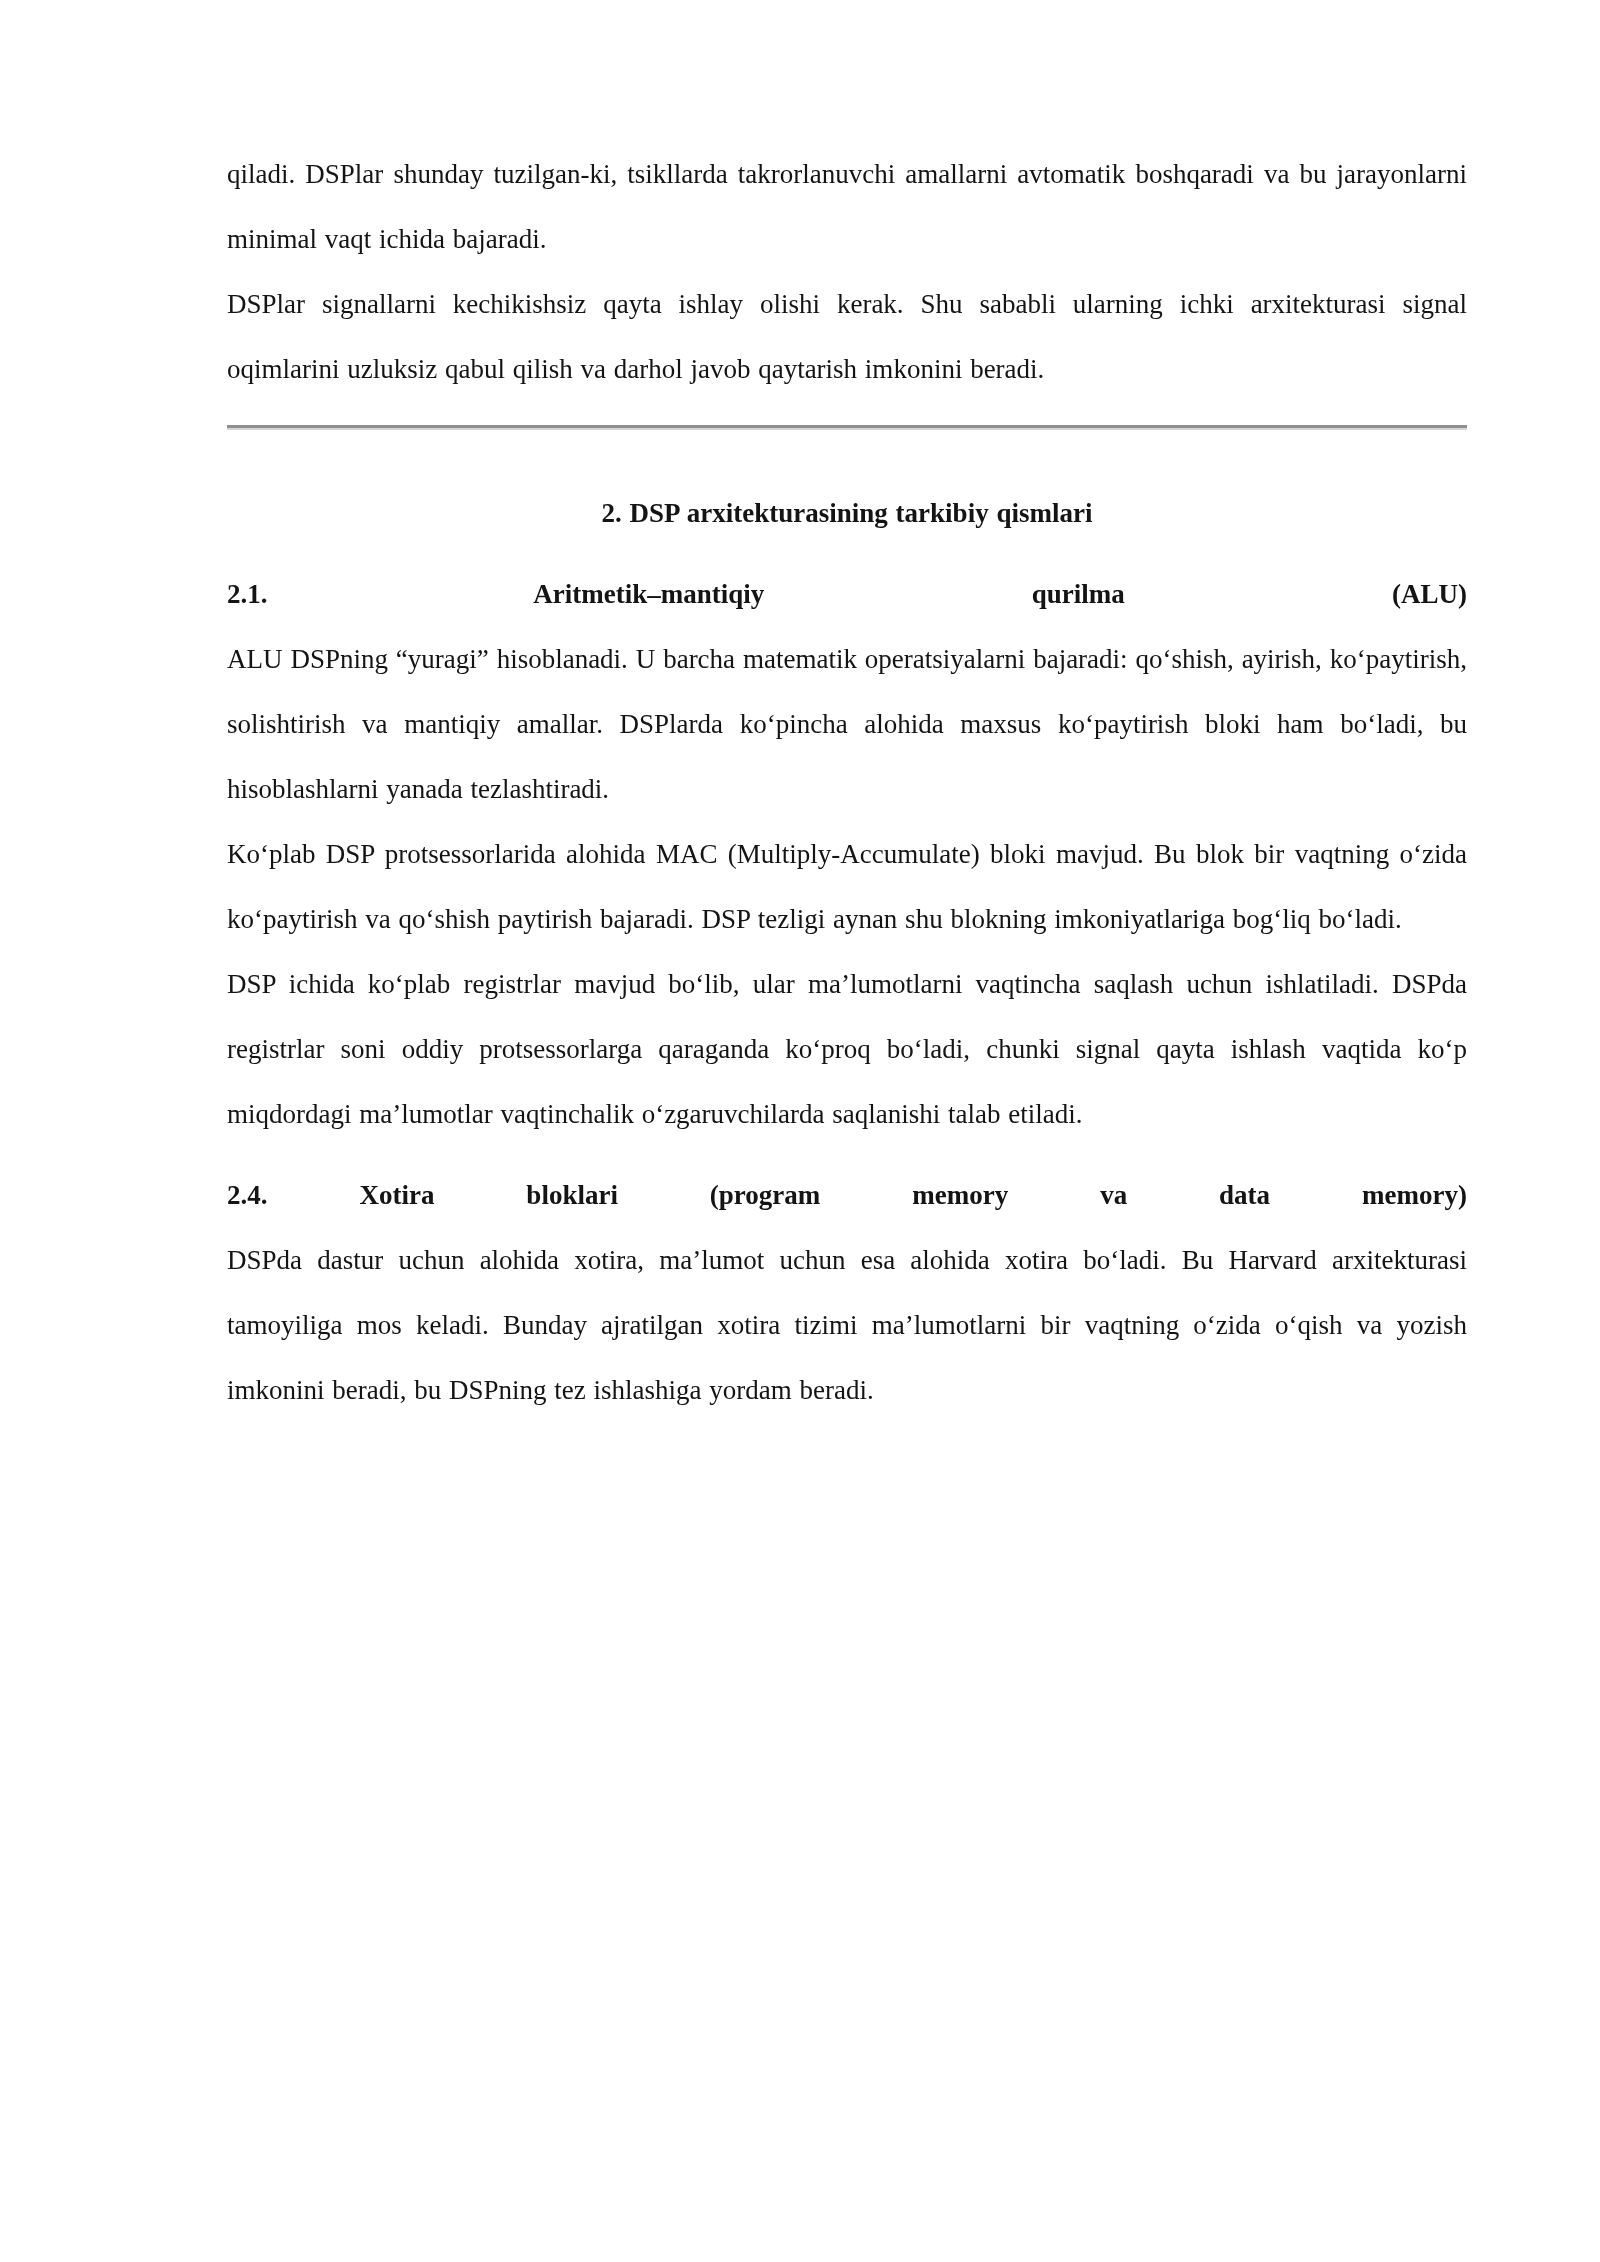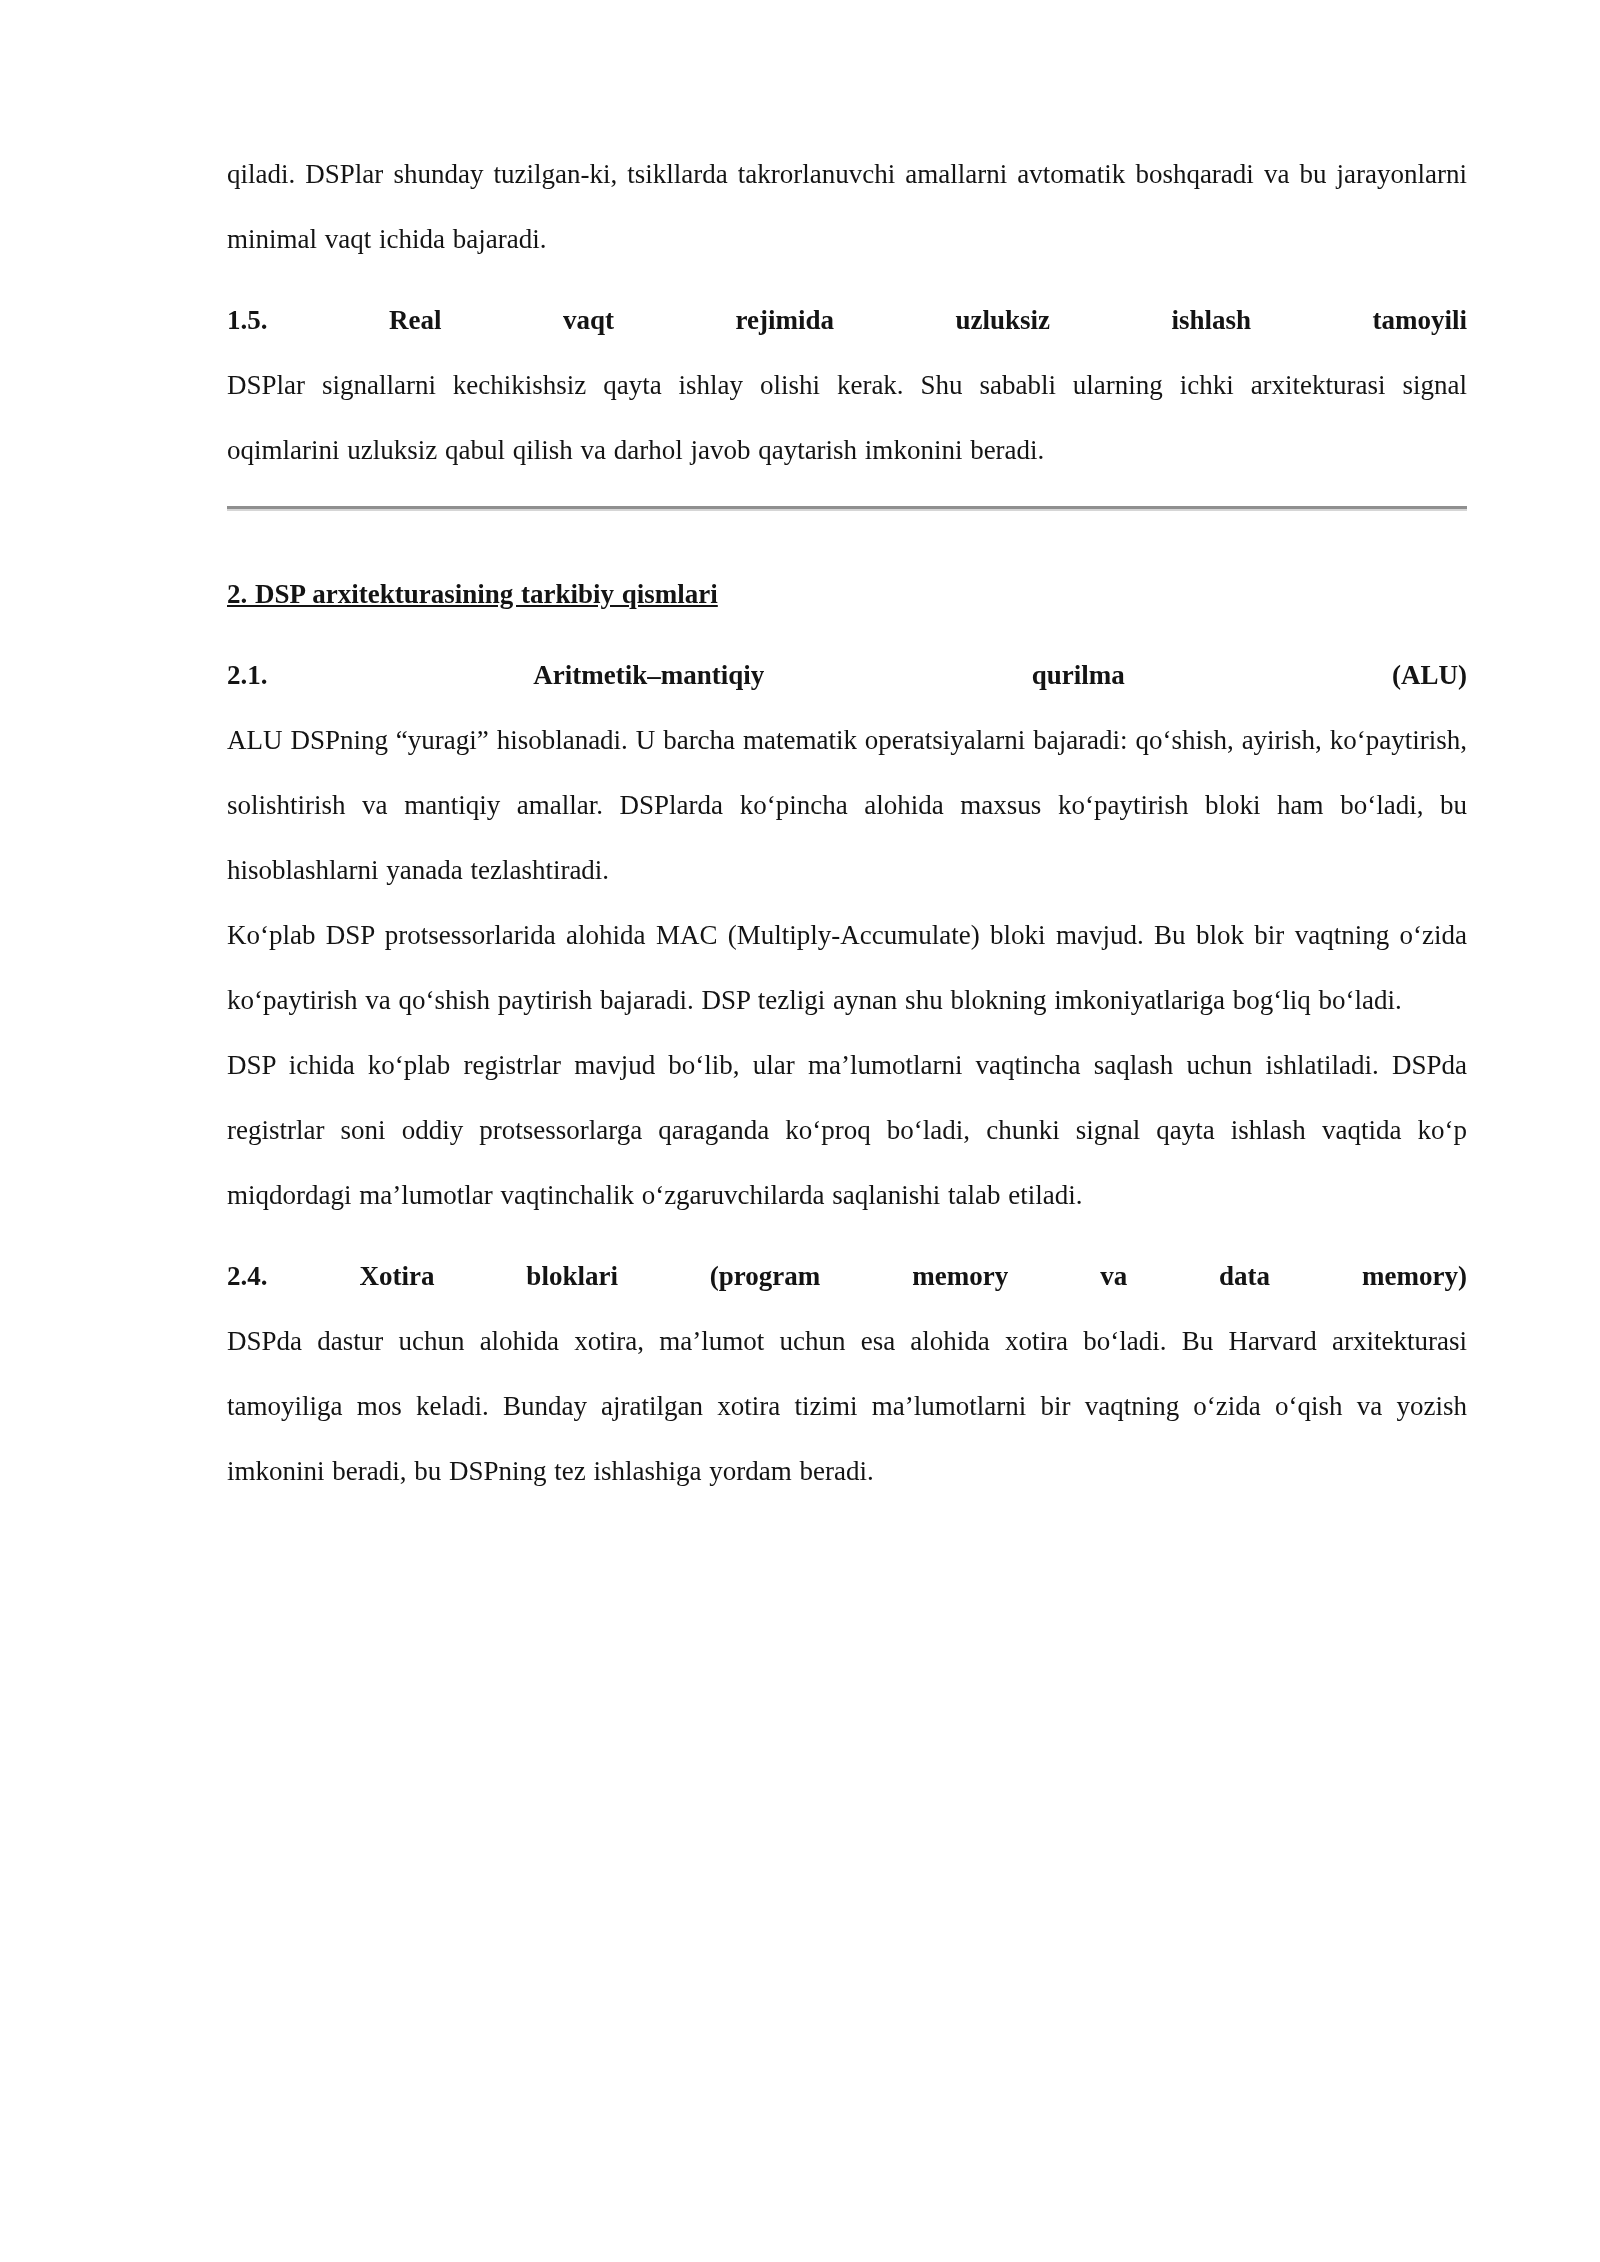--- a/index.html
+++ b/index.html
@@ -32,40 +32,38 @@
     text-align: justify;
   }
   .heading-justified {
     font-weight: bold;
     text-align: justify;
     text-align-last: justify;
     margin-top: 16px !important;
   }
   .heading-left {
     font-weight: bold;
-    text-align: left;
+    text-align: center;
     margin-top: 16px !important;
-    text-decoration: underline;
   }
   .divider {
     height: 3px;
     background: #8f8f8f;
     border-bottom: 2px solid #d6d6d6;
     margin-top: 23px;
     margin-bottom: 51px;
   }
 </style>
 </head>
 <body>
 
 <div class="page">
 
   <p class="body-para">qiladi. DSPlar shunday tuzilgan-ki, tsikllarda takrorlanuvchi amallarni avtomatik boshqaradi va bu jarayonlarni minimal vaqt ichida bajaradi.</p>
 
-  <h3 class="heading-justified">1.5. Real vaqt rejimida uzluksiz ishlash tamoyili</h3>
 
   <p class="body-para">DSPlar signallarni kechikishsiz qayta ishlay olishi kerak. Shu sababli ularning ichki arxitekturasi signal oqimlarini uzluksiz qabul qilish va darhol javob qaytarish imkonini beradi.</p>
 
   <div class="divider"></div>
 
   <h2 class="heading-left">2. DSP arxitekturasining tarkibiy qismlari</h2>
 
   <h3 class="heading-justified">2.1. Aritmetik–mantiqiy qurilma (ALU)</h3>
 
   <p class="body-para">ALU DSPning “yuragi” hisoblanadi. U barcha matematik operatsiyalarni bajaradi: qo‘shish, ayirish, ko‘paytirish, solishtirish va mantiqiy amallar. DSPlarda ko‘pincha alohida maxsus ko‘paytirish bloki ham bo‘ladi, bu hisoblashlarni yanada tezlashtiradi.</p>

